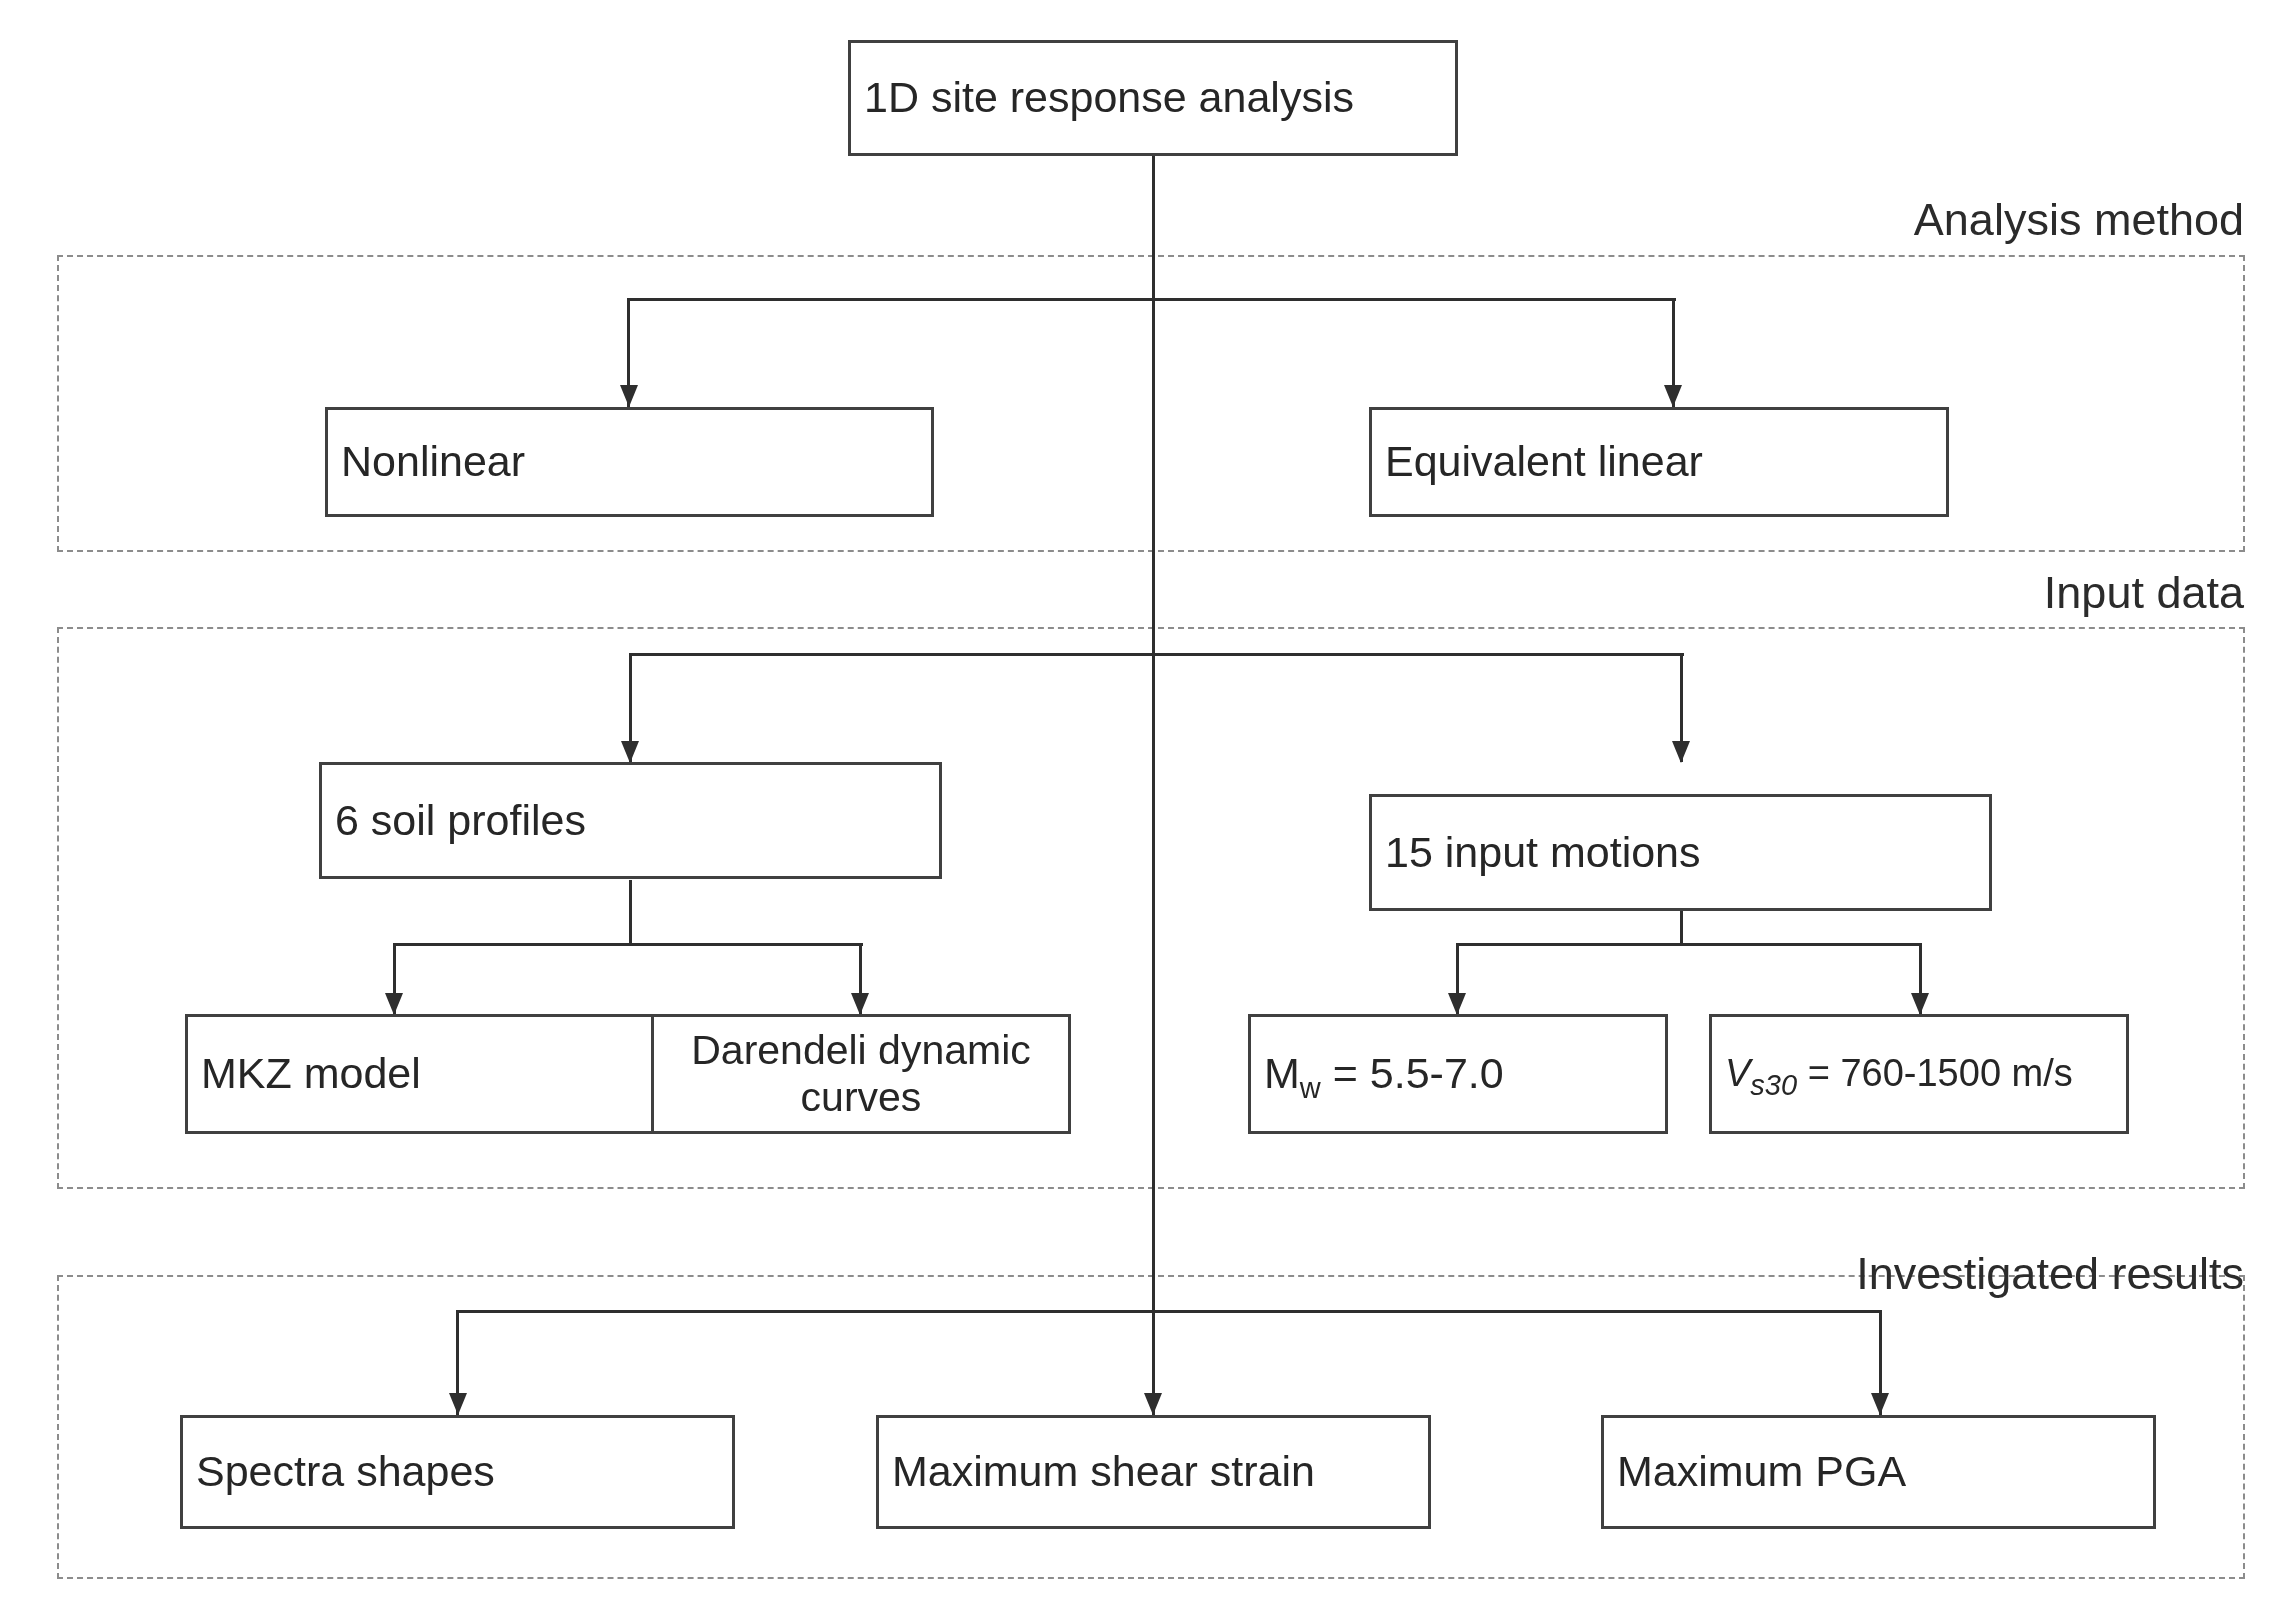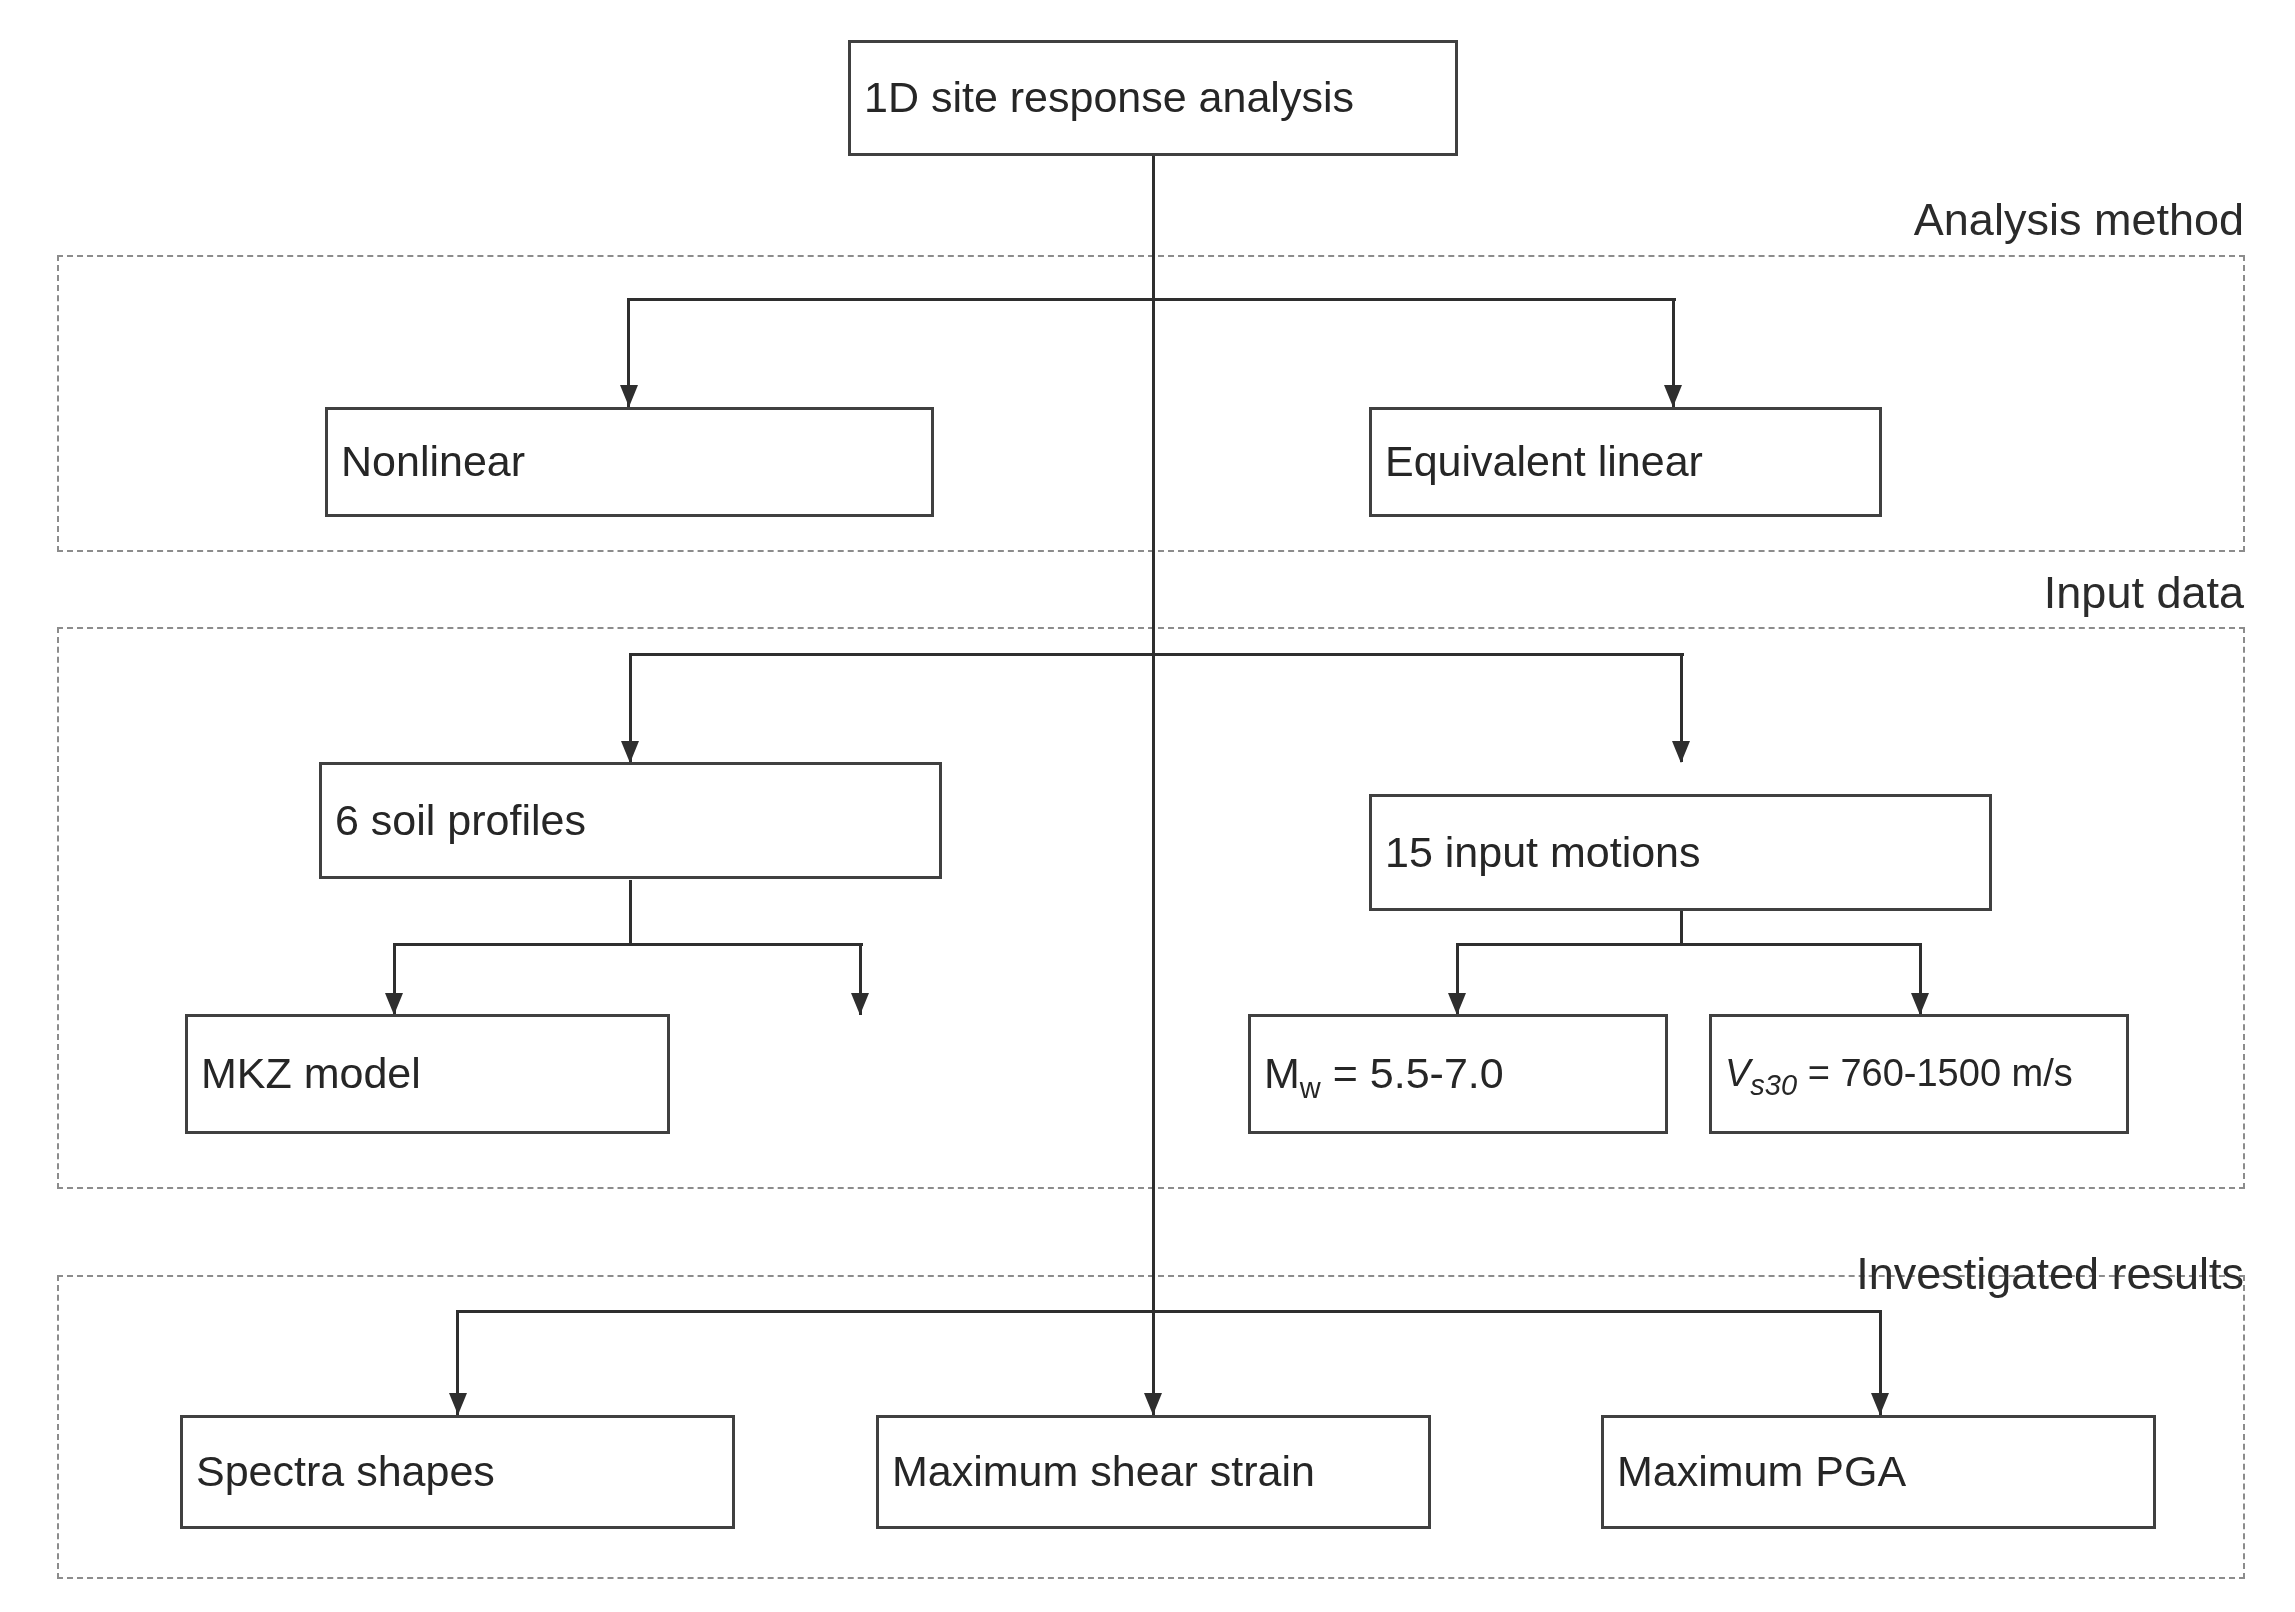--- a/index.html
+++ b/index.html
@@ -107,33 +107,36 @@
   <div class="arr" style="left:1144px;top:1393px;"></div>
   <div class="arr" style="left:1871px;top:1393px;"></div>
 
   <div class="node" style="left:848px;top:40px;width:610px;height:116px;">
     <span>1D site response analysis</span>
   </div>
 
   <div class="node" style="left:325px;top:407px;width:609px;height:110px;">
     <span>Nonlinear</span>
   </div>
-  <div class="node" style="left:1369px;top:407px;width:513px;height:110px;">
+  <div class="node" style="left:1369px;top:407px;width:580px;height:110px;">
     <span>Equivalent linear</span>
   </div>
 
   <div class="node" style="left:319px;top:762px;width:623px;height:117px;">
     <span>6 soil profiles</span>
   </div>
   <div class="node" style="left:1369px;top:762px;width:623px;height:117px;margin-top:32px;">
     <span>15 input motions</span>
   </div>
 
   <div class="node" style="left:185px;top:1014px;width:485px;height:120px;">
     <span>MKZ model</span>
+  </div>
+  <div class="node" style="left:651px;top:1014px;width:420px;height:120px;font-size:41px;">
+    <span>Darendeli dynamic curves</span>
   </div>
   <div class="node" style="left:1248px;top:1014px;width:420px;height:120px;">
     <span>
       <span>M</span><sub>w</sub><span> = 5.5-7.0</span>
     </span>
   </div>
   <div class="node" style="left:1709px;top:1014px;width:420px;height:120px;font-size:38px;">
     <span>
       <span class="math-i">V</span><sub class="math-i">s30</sub><span> = 760-1500 m/s</span>
     </span>

